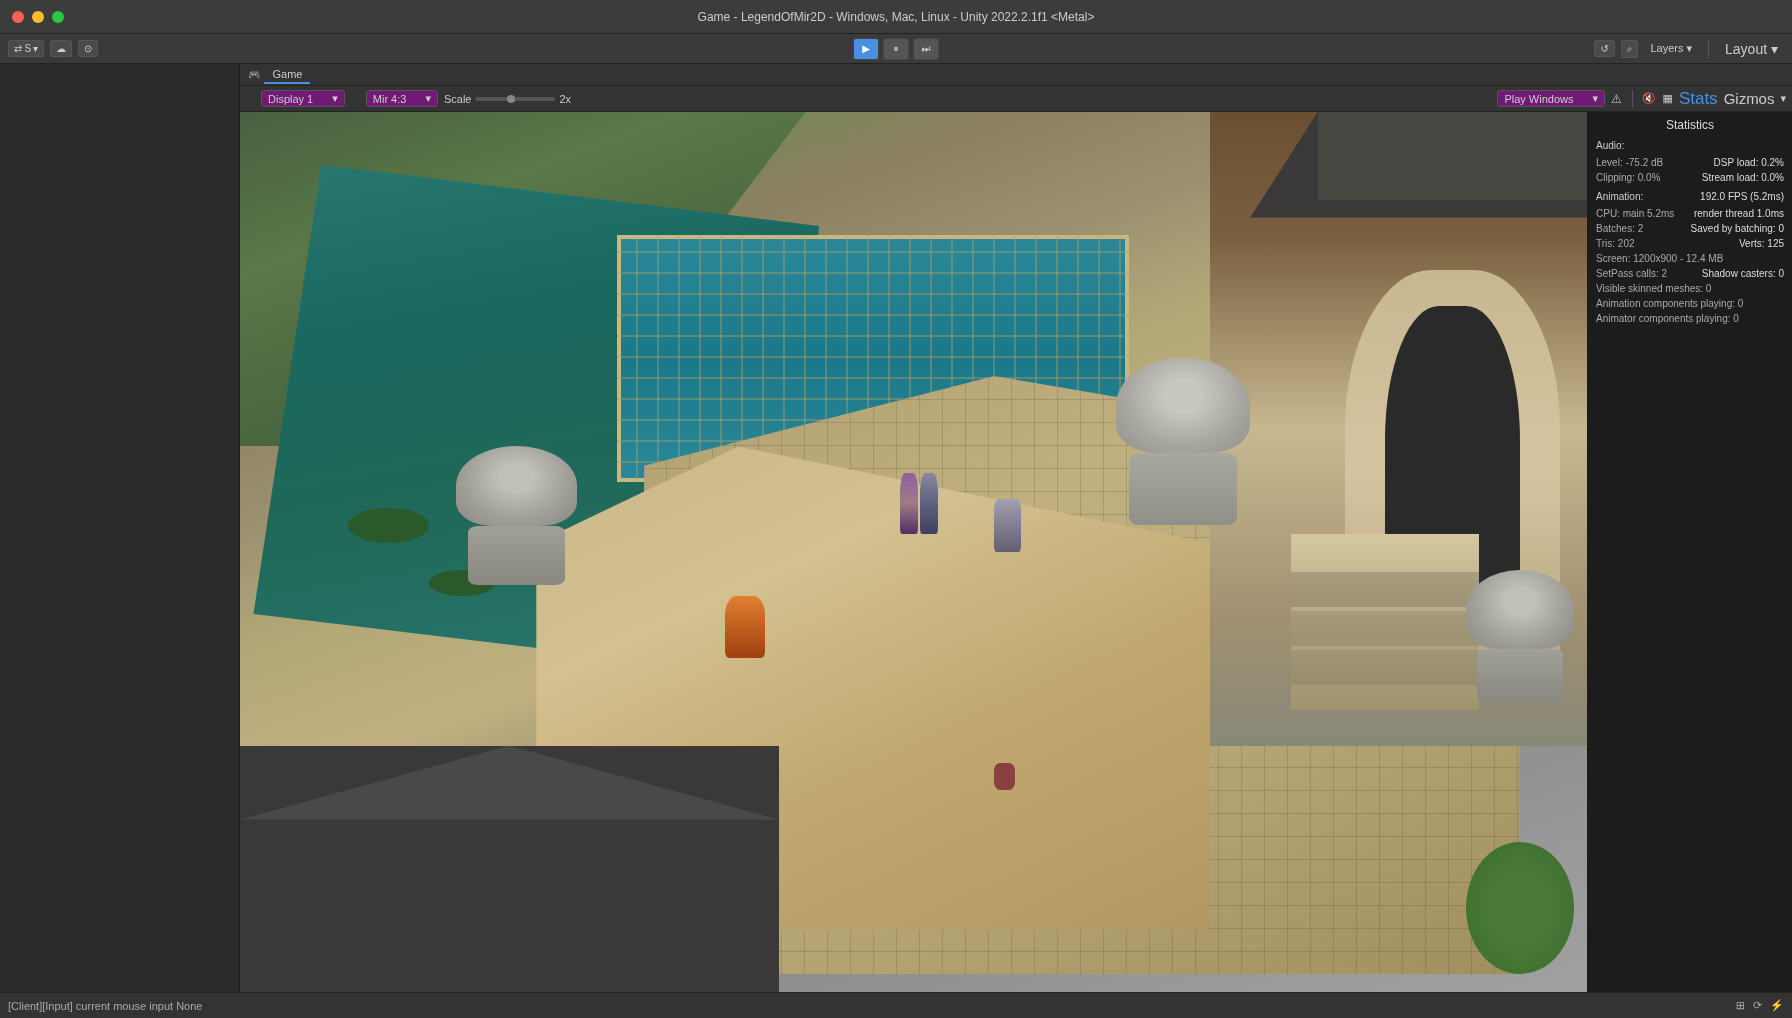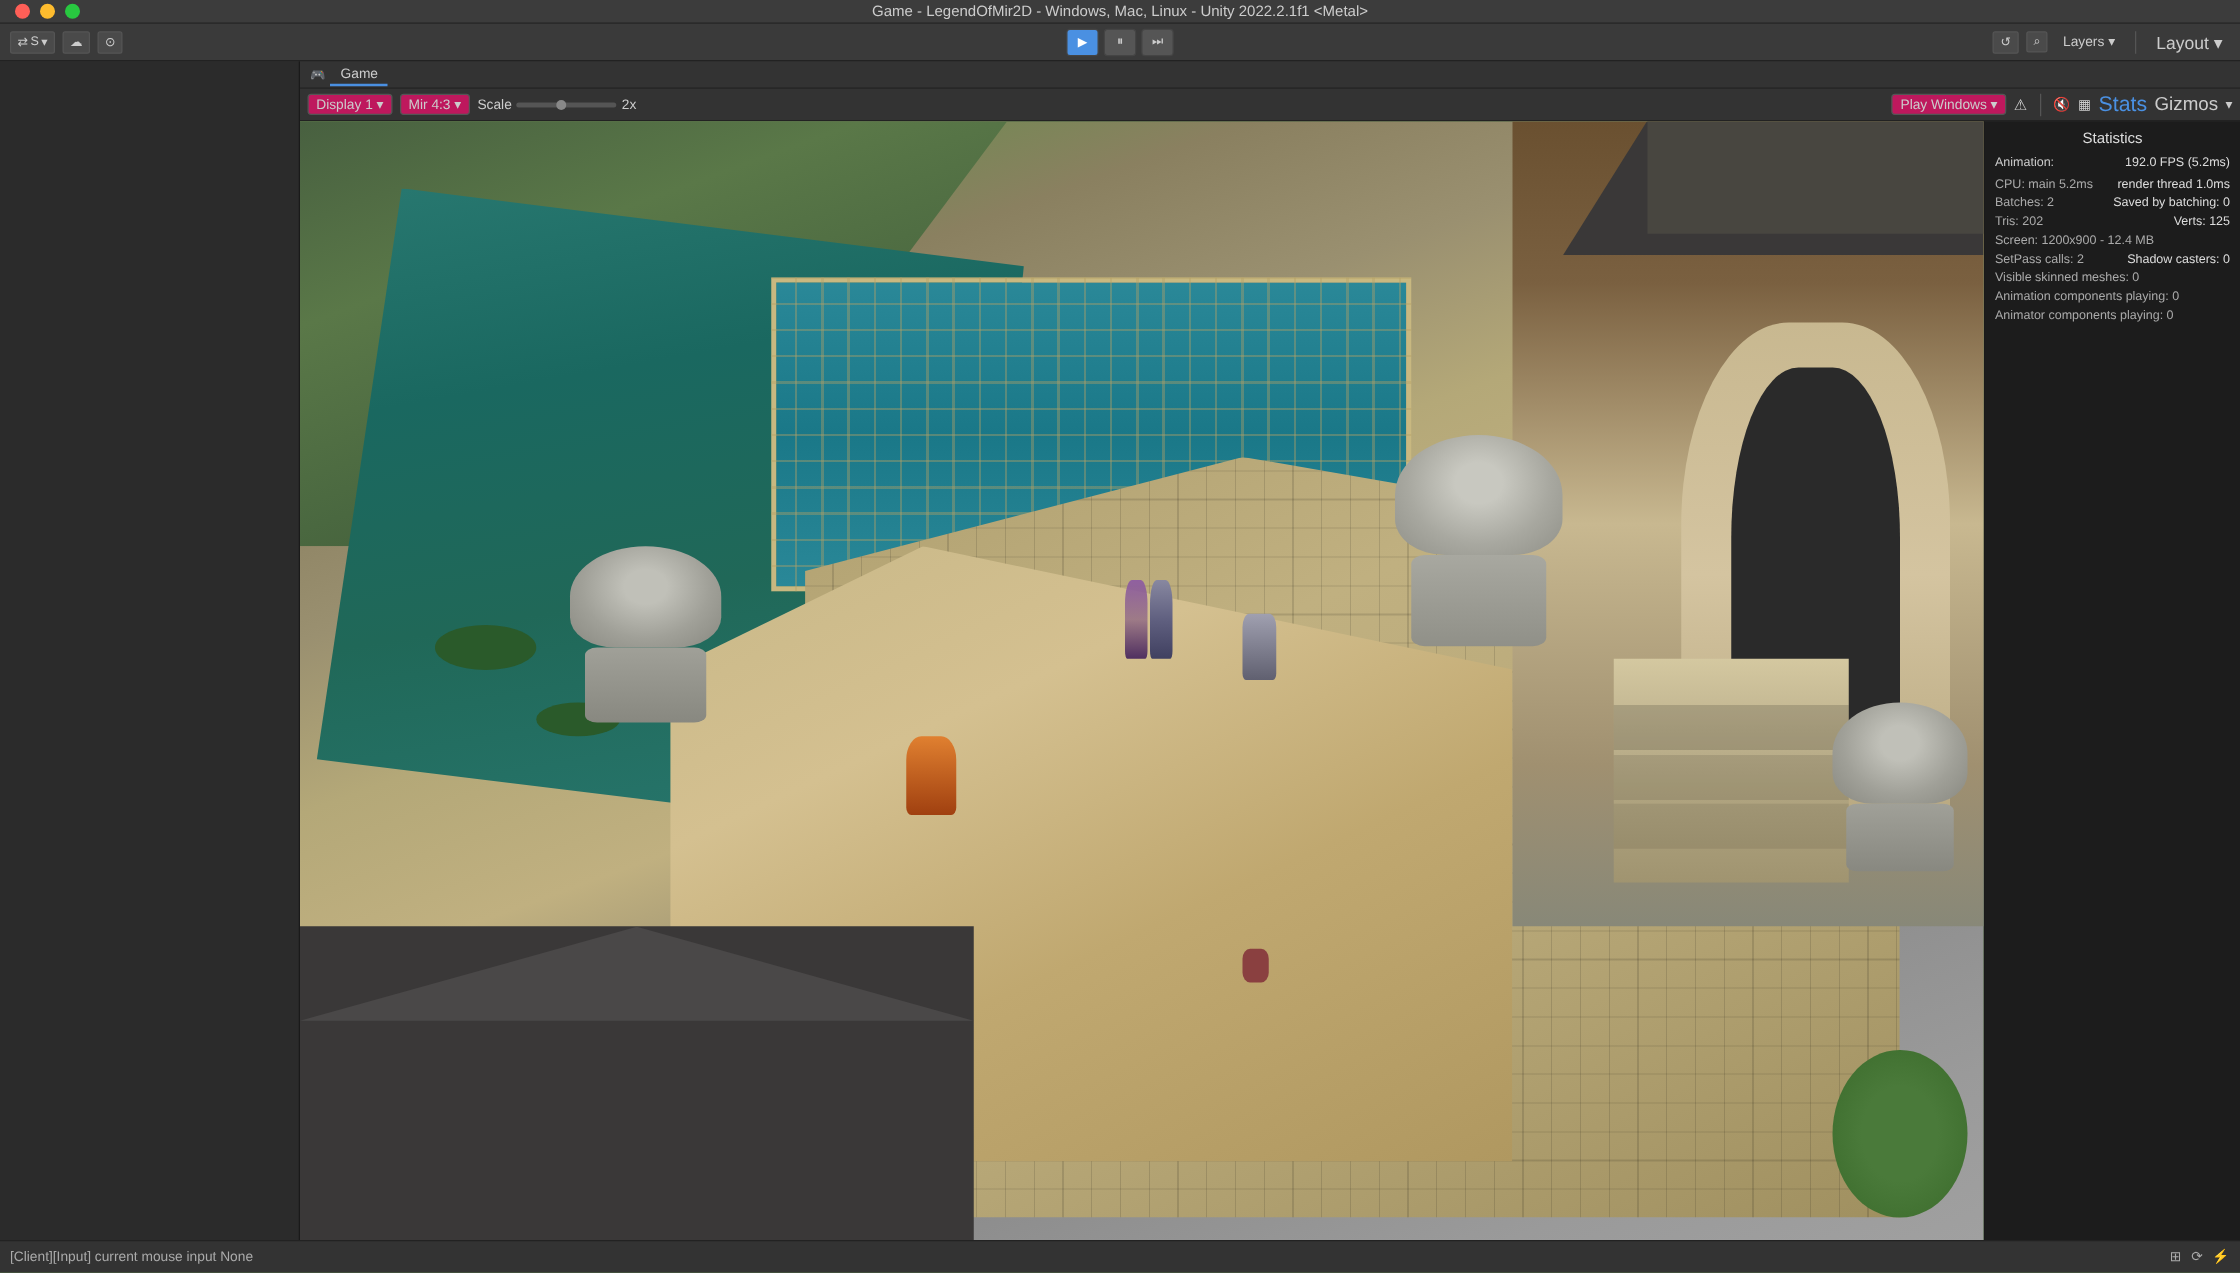--- a/index.html
+++ b/index.html
@@ -10,21 +10,21 @@
       font-family: -apple-system, BlinkMacSystemFont, 'Helvetica Neue', Arial, sans-serif;
       font-size: 11px;
       color: #ccc;
       overflow: hidden;
       position: relative;
     }
 
     
     #title-bar {
       width: 100%;
-      height: 19px;
+      height: 34px;
       background: #3c3c3c;
       display: flex;
       align-items: center;
       justify-content: center;
       border-bottom: 1px solid #222;
       position: relative;
     }
     #window-controls {
       position: absolute;
       left: 12px;
@@ -61,28 +61,29 @@
       font-size: 10px;
     }
     .play-btn.active {
       background: #4a90e2;
       color: white;
     }
 
     .dropdown-btn {
       display: flex;
       align-items: center;
-      gap: 3px;
+      gap: 19px;
       padding: 1px 6px;
-      background: #be185d;
+      background: #701a75;
       border: 1px solid #555;
       border-radius: 3px;
       color: #ccc;
       font-size: 11px;
       cursor: pointer;
+      margin-left: 15px;
     }
 
     
     #left-panel {
       width: 240px;
       background: #2b2b2b;
       border-right: 1px solid #222;
       padding: 4px;
     }
 
@@ -474,20 +475,31 @@
               <div style="width:100%; height:60%; background:radial-gradient(ellipse at 50% 40%, #c0c0b8 20%, #a0a098 60%, #888880 100%); border-radius:50% 50% 30% 30%;"></div>
               <div style="width:80%; margin:0 auto; height:40%; background:linear-gradient(180deg, #a0a098 0%, #888880 100%); border-radius:10%;"></div>
             </div>
 
           </div>
         </div>
 
         <div id="stats-panel">
           <div id="stats-title">Statistics</div>
 
+          <div class="stats-section">
+            <div class="stat-line stats-section-title">Audio:</div>
+            <div class="stat-two-col">
+              <span class="stats-label">Level: -75.2 dB</span>
+              <span class="stats-value">DSP load: 0.2%</span>
+            </div>
+            <div class="stat-two-col">
+              <span class="stats-label">Clipping: 0.0%</span>
+              <span class="stats-value">Stream load: 0.0%</span>
+            </div>
+          </div>
 
           <div class="stats-section">
             <div class="stat-two-col">
               <span class="stats-section-title">Animation:</span>
               <span class="stats-value" style="color:#ddd;">192.0 FPS (5.2ms)</span>
             </div>
             <div class="stat-two-col">
               <span class="stats-label">CPU: main 5.2ms</span>
               <span class="stats-value">render thread 1.0ms</span>
             </div>

